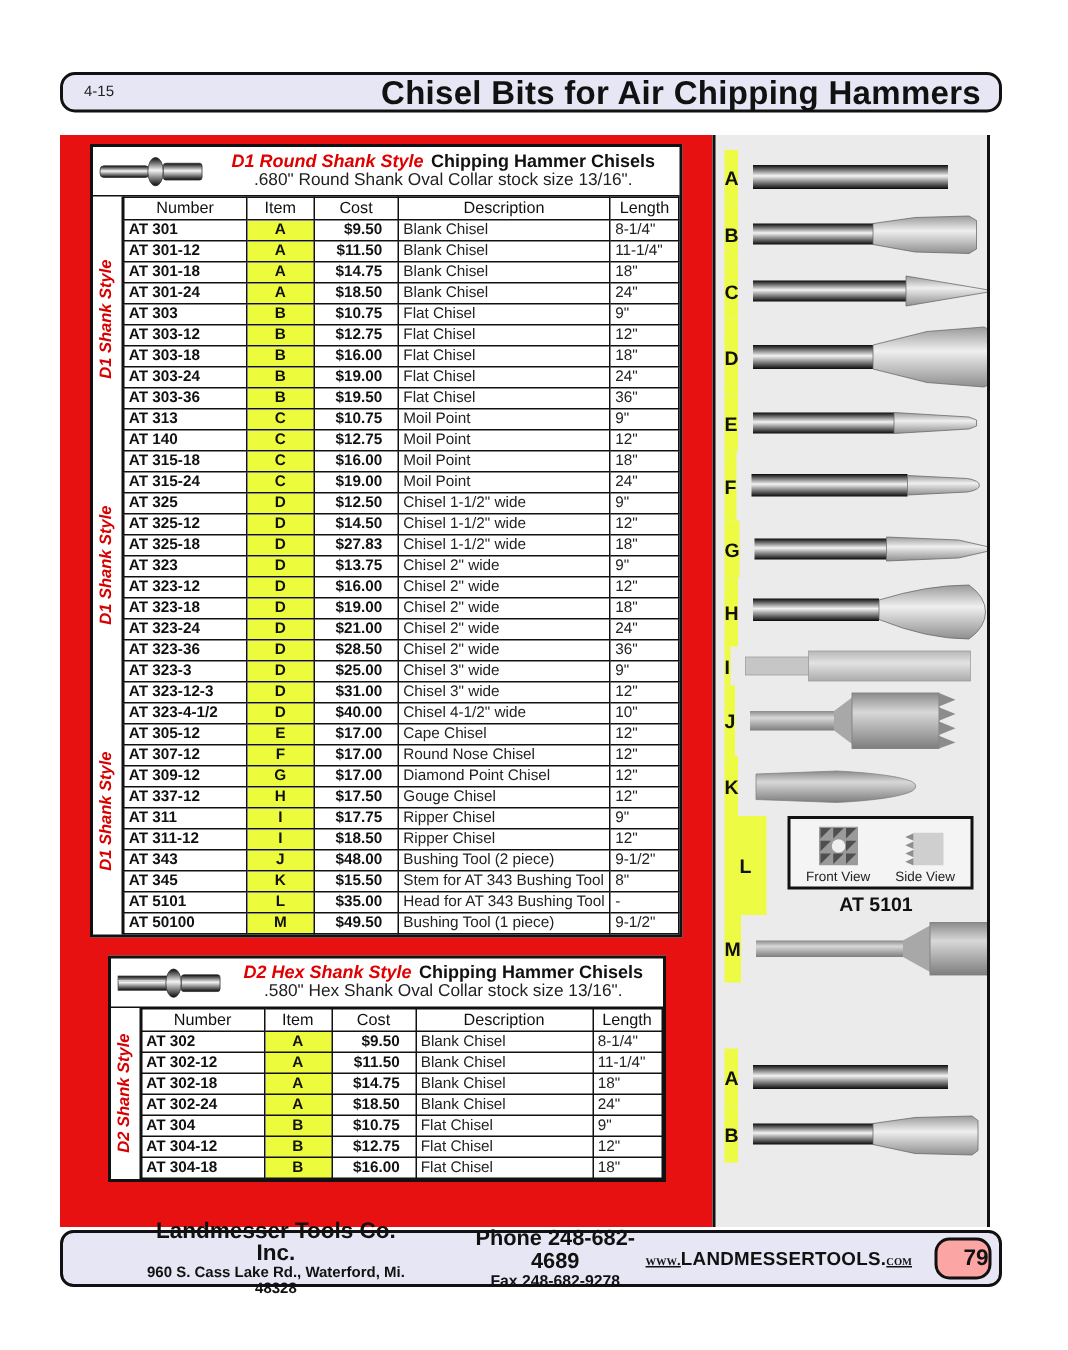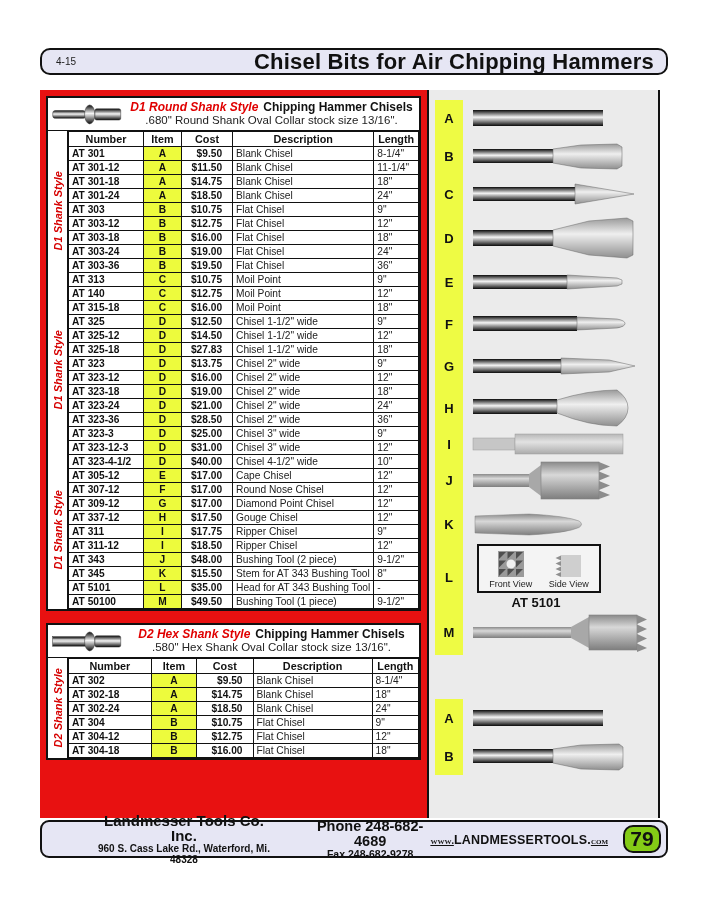--- a/index.html
+++ b/index.html
@@ -7,37 +7,37 @@
   .page{position:absolute;inset:0;}
 
   
   .header-band{position:absolute;left:40px;top:48px;width:628px;height:27px;background:#E6E6F4;
     border:2px solid #111;border-radius:10px;box-sizing:border-box;display:flex;align-items:center;}
   .corner-code{font-size:10px;margin-left:14px;color:#222;}
   .page-title{flex:1;text-align:right;font-size:22px;font-weight:bold;letter-spacing:.2px;margin-right:12px;}
 
   
   .mid{position:absolute;left:40px;top:90px;width:620px;height:728px;display:flex;}
-  .left-red{width:387px;background:#E81111;box-sizing:border-box;padding:6px;display:flex;flex-direction:column;}
+  .left-red{width:435px;background:#E81111;box-sizing:border-box;padding:6px;display:flex;flex-direction:column;align-items:center;}
   .tbl-box{background:#fff;border:2px solid #111;box-sizing:border-box;}
   .gap{height:12px;flex:0 0 auto;}
 
   .tbl-title{position:relative;text-align:center;padding:2px 2px 3px 78px;border-bottom:1px solid #111;}
   .shank-img{position:absolute;left:3px;top:3px;}
   .title-line1{font-size:12px;font-weight:bold;line-height:14px;white-space:nowrap;}
   .style-label{color:#E00000;font-style:italic;margin-right:5px;}
   .title-line2{font-size:11.5px;line-height:13px;color:#222;}
 
   .tbl-body{display:flex;}
   .label-col{width:19px;display:flex;flex-direction:column;justify-content:space-around;align-items:center;border-right:1px solid #111;}
   .vert-label{writing-mode:vertical-rl;transform:rotate(180deg);color:#D60000;font-weight:bold;font-style:italic;font-size:11px;white-space:nowrap;}
 
   table{border-collapse:collapse;table-layout:fixed;flex:1;}
   th,td{border:1px solid #111;font-size:10.2px;height:13px;line-height:12px;padding:0 3px;overflow:hidden;white-space:nowrap;}
-  th{font-size:10.8px;font-weight:bold;text-align:center;height:14px;}
+  th{font-size:10.8px;font-weight:normal;text-align:center;height:14px;}
   col.w-number{width:82px;} col.w-item{width:45px;} col.w-cost{width:56px;} col.w-desc{width:118px;} col.w-length{width:46px;}
   .c-number{font-weight:bold;}
   .c-item{background:#EDFB3D;font-weight:bold;text-align:center;}
   .c-cost{font-weight:bold;text-align:right;padding-right:10px;}
   .c-description{color:#222;}
   .c-length{color:#222;}
 
   
   .right-panel{flex:1;background:#EBEBEB;border-left:2px solid #111;border-right:2px solid #111;
     box-sizing:border-box;padding-top:10px;overflow:hidden;}
@@ -58,22 +58,22 @@
     border:2px solid #111;border-radius:9px;box-sizing:border-box;display:flex;align-items:center;padding-left:40px;}
   .f-left{text-align:center;margin-left:14px;}
   .f-company{font-size:15px;font-weight:bold;line-height:15px;}
   .f-address{font-size:10px;font-weight:bold;line-height:11px;}
   .f-mid{text-align:center;margin-left:38px;}
   .f-phone{font-size:14.5px;font-weight:bold;line-height:15px;}
   .f-fax{font-size:10.5px;font-weight:bold;line-height:11px;}
   .f-site{margin-left:auto;margin-right:58px;white-space:nowrap;}
   .site-serif{font-family:"Liberation Serif",serif;font-size:10px;font-variant:small-caps;text-decoration:underline;font-weight:bold;}
   .site-main{font-size:12.5px;font-weight:bold;letter-spacing:.2px;}
-  .page-badge{position:absolute;right:5px;top:3px;width:38px;height:28px;background:#84cc16;border:2px solid #111;
-    border-radius:10px;box-sizing:border-box;text-align:center;font-weight:bold;font-size:21px;line-height:24px;}
+  .page-badge{position:absolute;right:5px;top:3px;width:38px;height:28px;background:#fca5a5;border:2px solid #111;
+    border-radius:10px;box-sizing:border-box;text-align:right;font-weight:bold;font-size:15px;line-height:24px;}
 </style>
 </head>
 <body>
 
 <svg width="0" height="0" style="position:absolute" aria-hidden="true">
   <defs>
     <linearGradient id="rodG" x1="0" y1="0" x2="0" y2="1">
       <stop offset="0" stop-color="#0a0a0a"></stop>
         <stop offset="0.45" stop-color="#f4f4f4"></stop>
         <stop offset="1" stop-color="#0a0a0a"></stop>
@@ -221,20 +221,27 @@
                   <td class="c-length">12"</td>
                 </tr>
                 <tr>
                   <td class="c-number">AT 315-18</td>
                   <td class="c-item">C</td>
                   <td class="c-cost">$16.00</td>
                   <td class="c-description">Moil Point</td>
                   <td class="c-length">18"</td>
                 </tr>
                 <tr>
+                  <td class="c-number">AT 315-24</td>
+                  <td class="c-item">C</td>
+                  <td class="c-cost">$19.00</td>
+                  <td class="c-description">Moil Point</td>
+                  <td class="c-length">24"</td>
+                </tr>
+                <tr>
                   <td class="c-number">AT 325</td>
                   <td class="c-item">D</td>
                   <td class="c-cost">$12.50</td>
                   <td class="c-description">Chisel 1-1/2" wide</td>
                   <td class="c-length">9"</td>
                 </tr>
                 <tr>
                   <td class="c-number">AT 325-12</td>
                   <td class="c-item">D</td>
                   <td class="c-cost">$14.50</td>
@@ -415,20 +422,27 @@
                 <th>Length</th>
               </tr>
             </thead>
             <tbody>
                 <tr>
                   <td class="c-number">AT 302</td>
                   <td class="c-item">A</td>
                   <td class="c-cost">$9.50</td>
                   <td class="c-description">Blank Chisel</td>
                   <td class="c-length">8-1/4"</td>
+                </tr>
+                <tr>
+                  <td class="c-number">AT 302-12</td>
+                  <td class="c-item">A</td>
+                  <td class="c-cost">$11.50</td>
+                  <td class="c-description">Blank Chisel</td>
+                  <td class="c-length">11-1/4"</td>
                 </tr>
                 <tr>
                   <td class="c-number">AT 302-18</td>
                   <td class="c-item">A</td>
                   <td class="c-cost">$14.75</td>
                   <td class="c-description">Blank Chisel</td>
                   <td class="c-length">18"</td>
                 </tr>
                 <tr>
                   <td class="c-number">AT 302-24</td>

